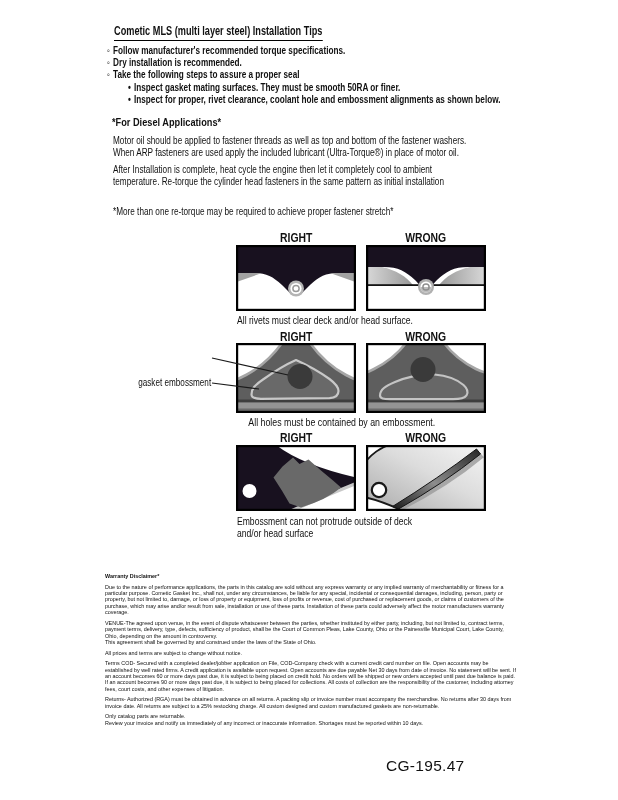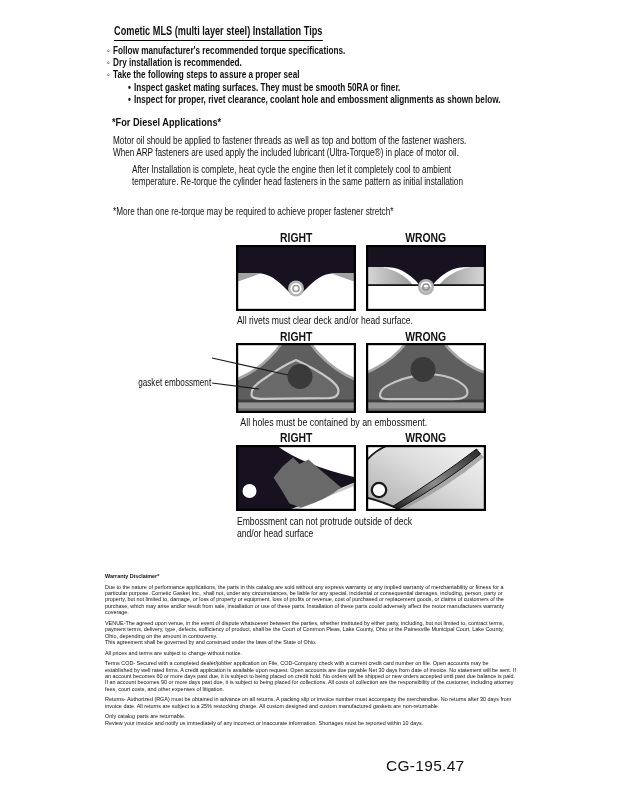--- a/index.html
+++ b/index.html
@@ -16,27 +16,27 @@
 
   .tips{position:absolute;left:107px;top:44px;font-size:10.5px;font-weight:bold;}
   .tline{height:12.2px;}
   .tline .mk{margin-right:4px;}
   .tline.sub{padding-left:21px;}
 
   .h2{position:absolute;left:112px;top:115px;font-size:11.8px;font-weight:bold;}
   .para{position:absolute;left:113px;font-size:10.5px;}
   .pl{height:11.6px;}
   #p1{top:134px;}
-  #p2{top:163px;margin-left:19px;}
+  #p2{top:163px;}
   #note{top:205px;}
 
   .fig-label{position:absolute;width:120px;text-align:center;font-size:13px;font-weight:bold;}
   .fig{position:absolute;}
   .fig-caption{position:absolute;font-size:11px;}
-  .cap-center{width:250px;text-align:left;}
+  .cap-center{width:250px;text-align:center;}
   .callout{position:absolute;left:89px;width:122px;text-align:right;font-size:10.2px;}
   .cl{height:11px;}
 
   .overlay{position:absolute;left:0;top:0;pointer-events:none;}
 
   .smallprint{position:absolute;left:105px;top:573px;width:448px;
               transform:scaleX(.92);transform-origin:0 0;
               font-size:5.9px;line-height:6.4px;}
   .smallprint p{margin:4.2px 0 0 0;}
   .smallprint p.b{font-weight:bold;margin:0;}

